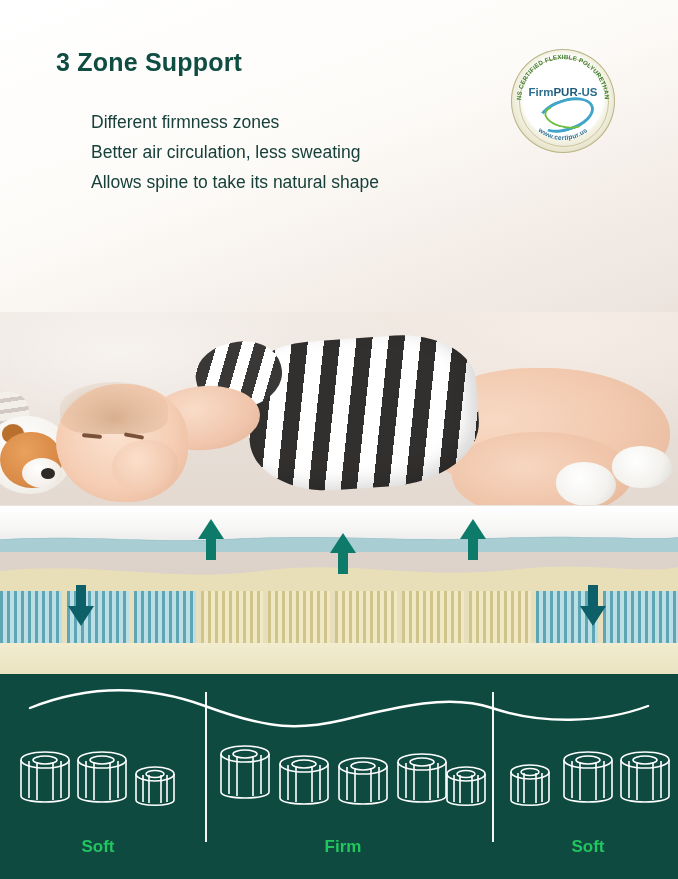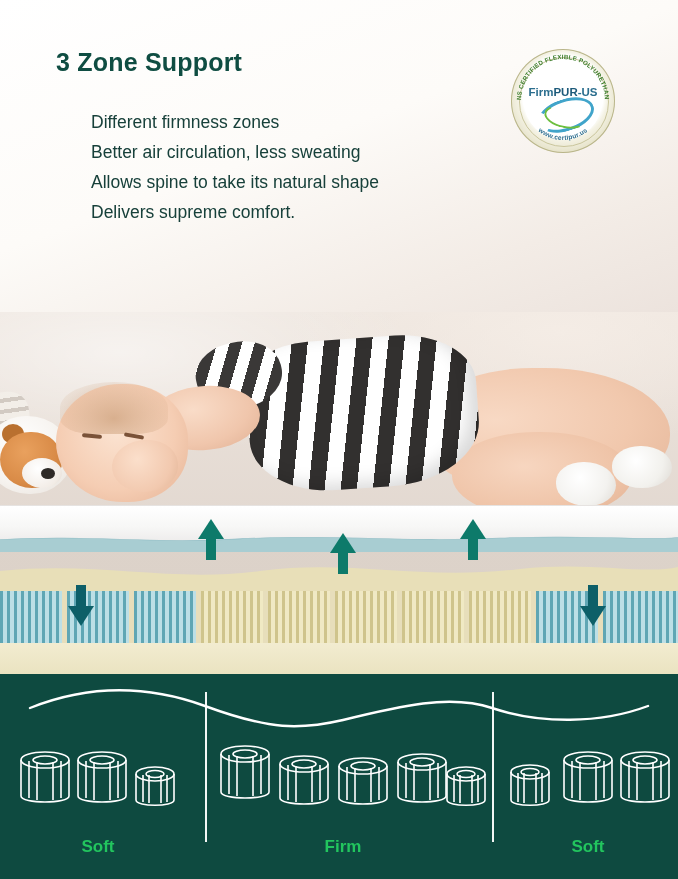--- a/index.html
+++ b/index.html
@@ -404,21 +404,20 @@
 
 <div class="page">
 
   <div class="header">
     <div class="headline">3 Zone Support</div>
 
     <div class="bullets">
       <div>Different firmness zones</div>
       <div>Better air circulation, less sweating</div>
       <div>Allows spine to take its natural shape</div>
-      <div>Delivers supreme comfort.</div>
     </div>
 
     <div class="badge">
       <div class="badge-ring"></div>
       <div class="badge-inner"></div>
       <svg class="badge-arc-text" viewBox="0 0 104 104">
         <defs>
           <path id="arcTop" d="M 10,52 A 42,42 0 0 1 94,52"></path>
           <path id="arcBot" d="M 13,52 A 39,39 0 0 0 91,52"></path>
         </defs>

